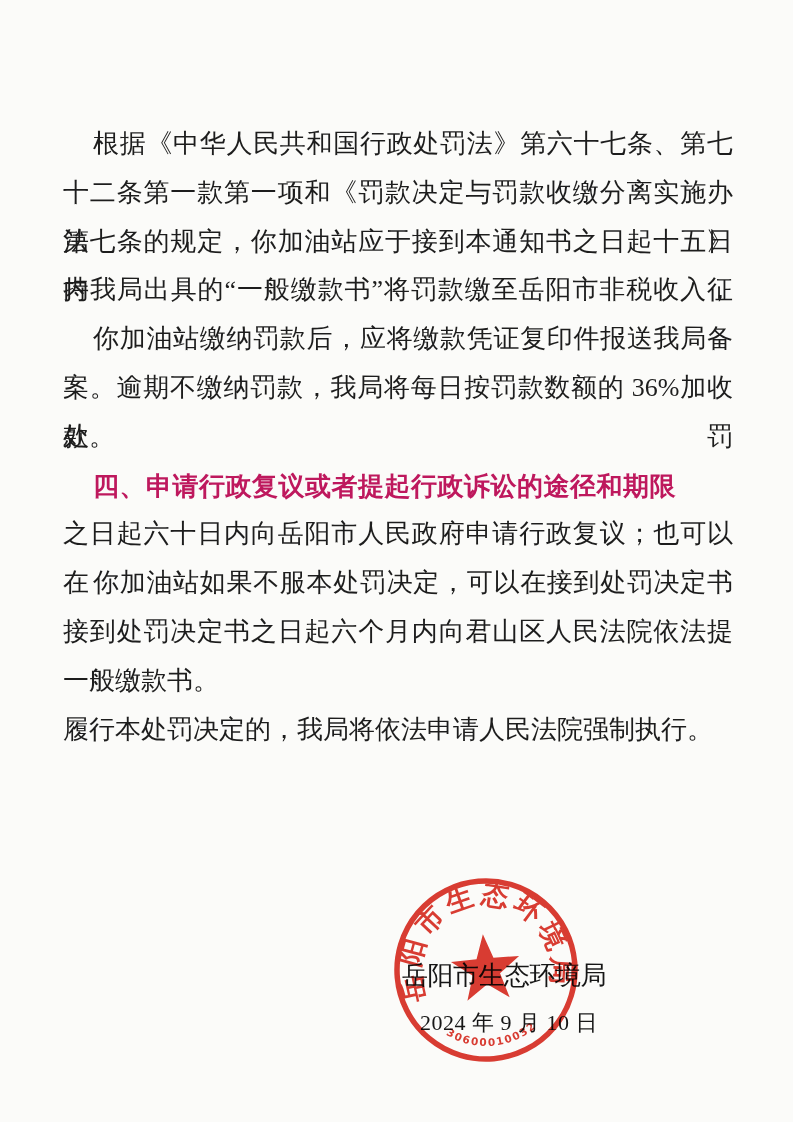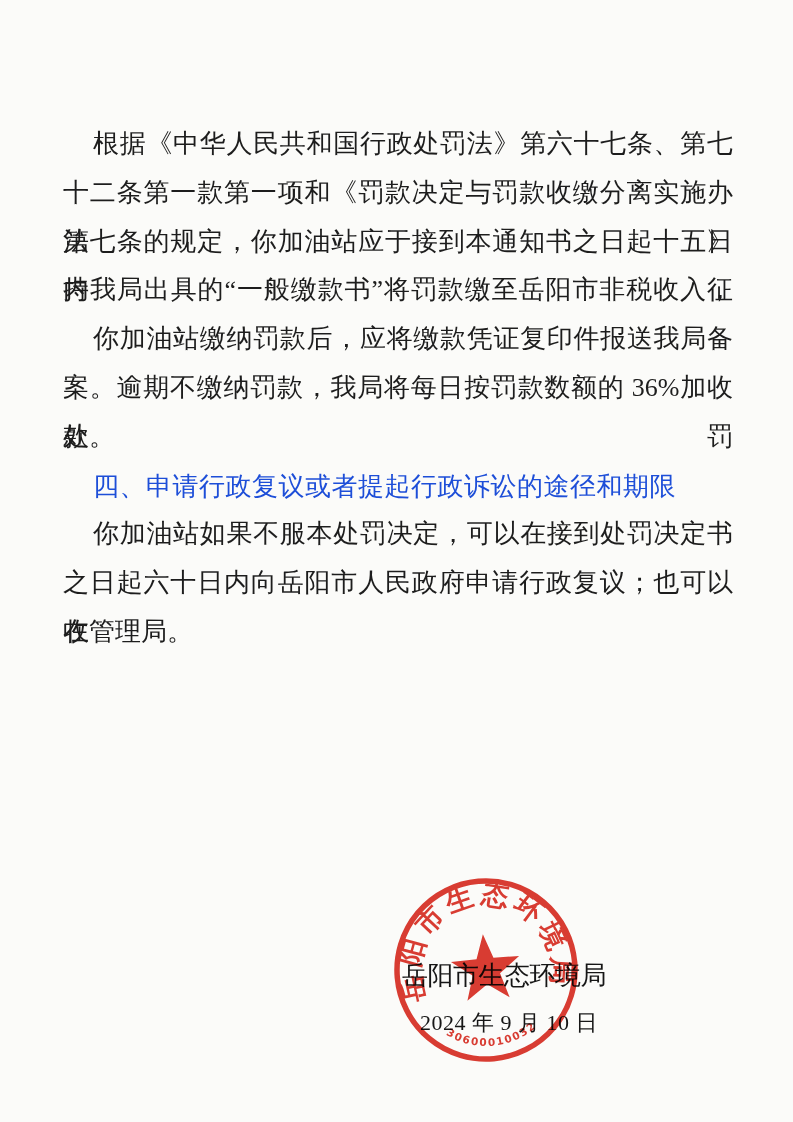--- a/index.html
+++ b/index.html
@@ -36,23 +36,23 @@
   .line.fill {
     white-space: normal;
     text-align: justify;
     text-align-last: justify;
   }
   .line.indent {
     text-indent: 30px;
   }
   .line.heading {
     font-family: "Liberation Sans", "DejaVu Sans", sans-serif;
-    font-weight: 400;
+    font-weight: 700;
     letter-spacing: 0.5px;
-    color: #1d4ed8;
+    color: #be185d;
   }
   .sig-agency {
     position: absolute;
     left: 402px;
     top: 958px;
     font-size: 26px;
     letter-spacing: -0.5px;
     color: #161616;
     z-index: 1;
   }
@@ -84,23 +84,25 @@
 
   <div class="doc-body">
     <div class="line indent fill">根据《中华人民共和国行政处罚法》第六十七条、第七</div>
     <div class="line fill">十二条第一款第一项和《罚款决定与罚款收缴分离实施办法》</div>
     <div class="line fill">第七条的规定，你加油站应于接到本通知书之日起十五日内，</div>
     <div class="line fill">持我局出具的“一般缴款书”将罚款缴至岳阳市非税收入征</div>
     <div class="line indent fill">你加油站缴纳罚款后，应将缴款凭证复印件报送我局备</div>
     <div class="line fill">案。逾期不缴纳罚款，我局将每日按罚款数额的 36%加收处罚</div>
     <div class="line">款。</div>
     <div class="line indent heading">四、申请行政复议或者提起行政诉讼的途径和期限</div>
+    <div class="line fill">之日起六十日内向岳阳市人民政府申请行政复议；也可以在</div>
     <div class="line indent fill">你加油站如果不服本处罚决定，可以在接到处罚决定书</div>
-    <div class="line fill">之日起六十日内向岳阳市人民政府申请行政复议；也可以在</div>
-    <div class="line">收管理局。</div>
+    <div class="line fill">接到处罚决定书之日起六个月内向君山区人民法院依法提</div>
+    <div class="line">一般缴款书。</div>
+    <div class="line">履行本处罚决定的，我局将依法申请人民法院强制执行。</div>
   </div>
 
   <div class="sig-agency">岳阳市生态环境局</div>
   <div class="sig-date">2024 年 9 月 10 日</div>
 
   <svg class="seal" viewBox="0 0 200 200">
     <circle cx="100" cy="100" r="89" fill="none" stroke="#d92c21" stroke-width="5.5"></circle>
     <polygon points="100,64 108.5,88.4 134.2,88.9 113.7,104.5 121.2,129.1 100,114.4 78.8,129.1 86.3,104.5 65.8,88.9 91.5,88.4" fill="#d92c21"></polygon>
     <defs>
       <path id="ringTextPath" d="M 40.2 127.9 A 66 66 0 1 1 159.8 127.9" fill="none"></path>

